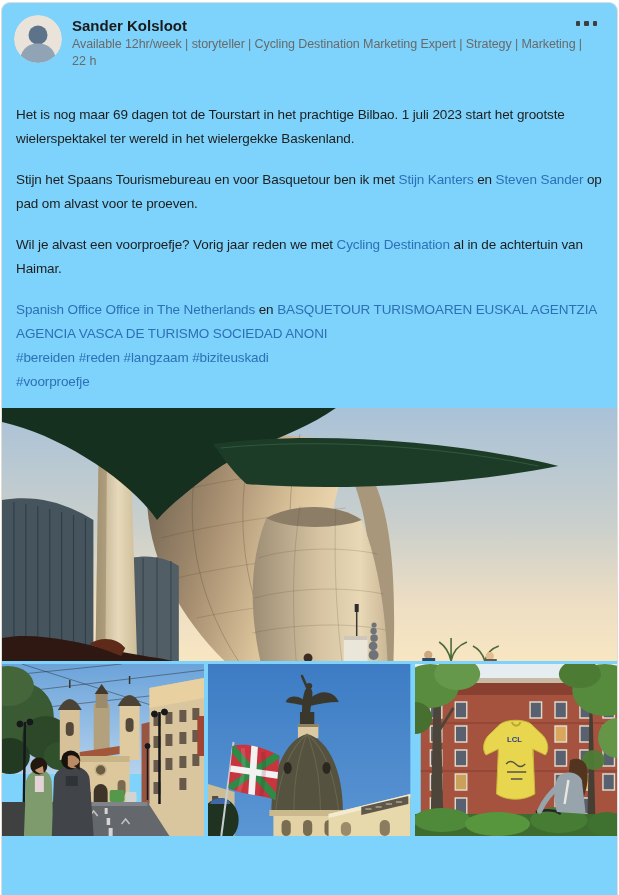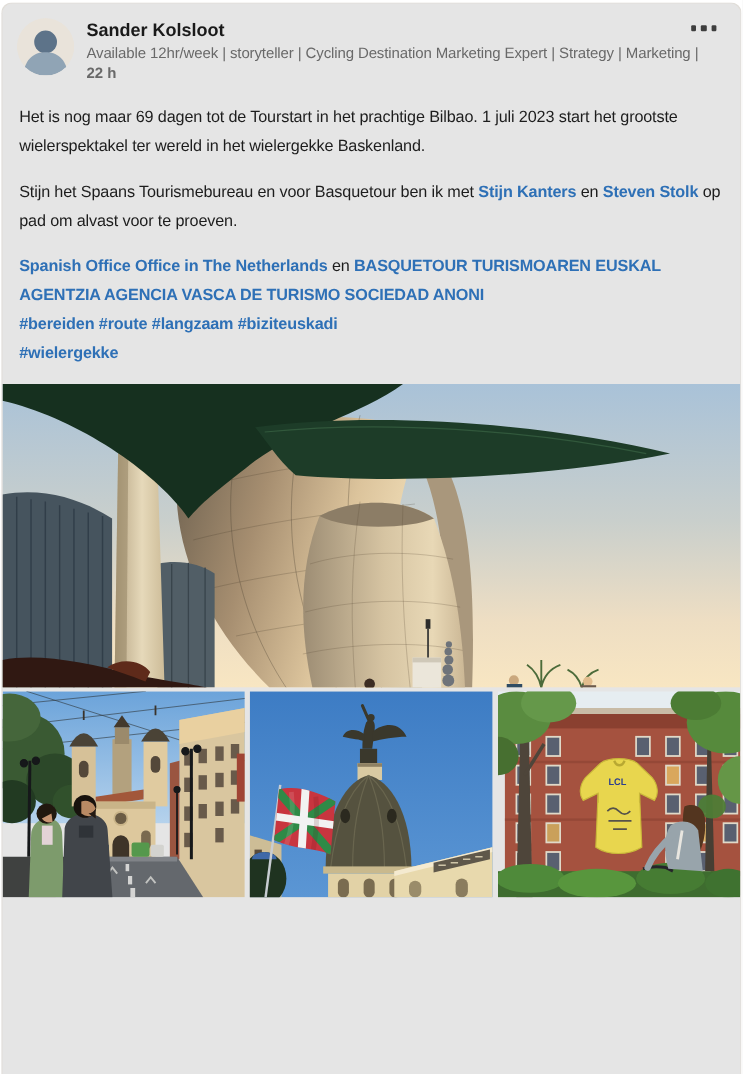--- a/index.html
+++ b/index.html
@@ -2,35 +2,35 @@
 <html><head>
 <meta charset="utf-8">
 <style>
   * { box-sizing: border-box; }
   html,body { margin:0; padding:0; }
   body {
     width:619px; height:895px; overflow:hidden; background:#ffffff;
     font-family:"Liberation Sans","DejaVu Sans",sans-serif;
   }
   .card {
-    position:relative; margin:2px 1px 0 1px; height:893px; background:#e5e5e5;
+    position:relative; margin:2px 1px 0 1px; height:893px; background:#7dd3fc;
     border:1px solid #e0ddd8; border-bottom:none; border-radius:9px 9px 0 0;
     overflow:hidden;
   }
   .post-header { position:relative; display:flex; gap:10px; padding:12px 16px 4px 12px; }
   .avatar { width:48px; height:48px; flex:0 0 48px; border-radius:50%; overflow:hidden; cursor:pointer; }
   .hmeta { padding-top:1px; min-width:0; }
   .author-name { font-size:15px; font-weight:700; color:#1a1a1a; line-height:20px; cursor:pointer; }
   .headline { font-size:12.5px; color:#696969; line-height:17px; white-space:nowrap; overflow:hidden; max-width:512px; letter-spacing:-0.1px; }
-  .timestamp { font-size:12.5px; color:#696969; line-height:17px;font-weight:bold; }
+  .timestamp { font-size:12.5px; color:#696969; line-height:17px; }
   .menu-btn { position:absolute; top:14px; right:16px; display:flex; gap:4px; padding:4px; cursor:pointer; }
   .menu-btn i { width:4.5px; height:4.5px; background:#3e3e3e; border-radius:1px; display:block; }
   .post-text { padding:12px 14px 0 14px; color:#1d1d1d; font-size:13.5px; line-height:24px; letter-spacing:-0.12px; }
-  .post-text p { margin:0 0 14px 0; }
-  .plink { color:#2e70b6; font-weight:700; text-decoration:none; cursor:pointer; }
+  .post-text p { margin:17px 0 14px 0; }
+  .plink { color:#2e70b6; font-weight:400; text-decoration:none; cursor:pointer; }
   .media { margin-top:6px; }
   .main-img { display:block; width:100%; height:253px; cursor:pointer; }
   .thumb-row { display:flex; gap:4px; margin-top:3px; }
   .thumb { flex:1 1 0; height:172px; overflow:hidden; cursor:pointer; }
   svg { display:block; }
 </style>
 </head>
 <body>
 
 <div class="card">
@@ -57,27 +57,28 @@
     </div>
     <div class="menu-btn">
       <i></i>
         <i></i>
         <i></i>
     </div>
   </div>
 
   <div class="post-text">
     <p><span>Het is nog maar 69 dagen tot de Tourstart in het prachtige Bilbao. 1 juli 2023 start het grootste wielerspektakel ter wereld in het wielergekke Baskenland.</span></p>
-    <p><span>Stijn het Spaans Tourismebureau en voor Basquetour ben ik met </span><a class="plink">Stijn Kanters</a><span> en </span><a class="plink">Steven Stolk</a><span> op pad om alvast voor te proeven.</span></p>
+    <p><span>Stijn het Spaans Tourismebureau en voor Basquetour ben ik met </span><a class="plink">Stijn Kanters</a><span> en </span><a class="plink">Steven Sander</a><span> op pad om alvast voor te proeven.</span></p>
+    <p><span>Wil je alvast een voorproefje? Vorig jaar reden we met </span><a class="plink">Cycling Destination</a><span> al in de achtertuin van Haimar.</span></p>
     <p><a class="plink">Spanish Office Office in The Netherlands</a><span> en </span><a class="plink">BASQUETOUR TURISMOAREN EUSKAL AGENTZIA AGENCIA VASCA DE TURISMO SOCIEDAD ANONI</a><br>
       <a class="plink">#bereiden</a>
-      <a class="plink">#route</a>
+      <a class="plink">#reden</a>
       <a class="plink">#langzaam</a>
       <a class="plink">#biziteuskadi</a><br>
-      <a class="plink">#wielergekke</a>
+      <a class="plink">#voorproefje</a>
     </p>
   </div>
 
   <div class="media">
 
     <div class="main-img">
       <svg width="100%" height="253" viewBox="0 0 619 253" preserveAspectRatio="none">
         <defs>
           <linearGradient id="sky1" x1="0" y1="0" x2="0" y2="1">
             <stop offset="0" stop-color="#a9c2d8"></stop>

